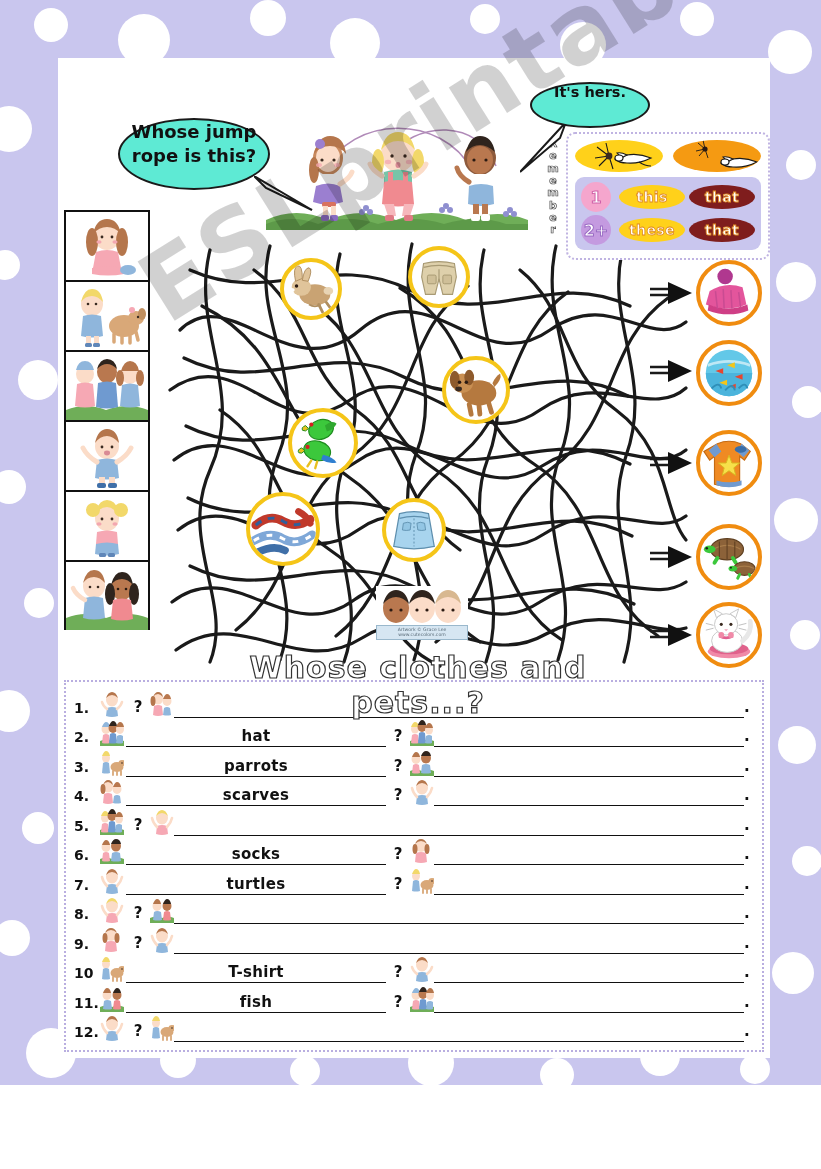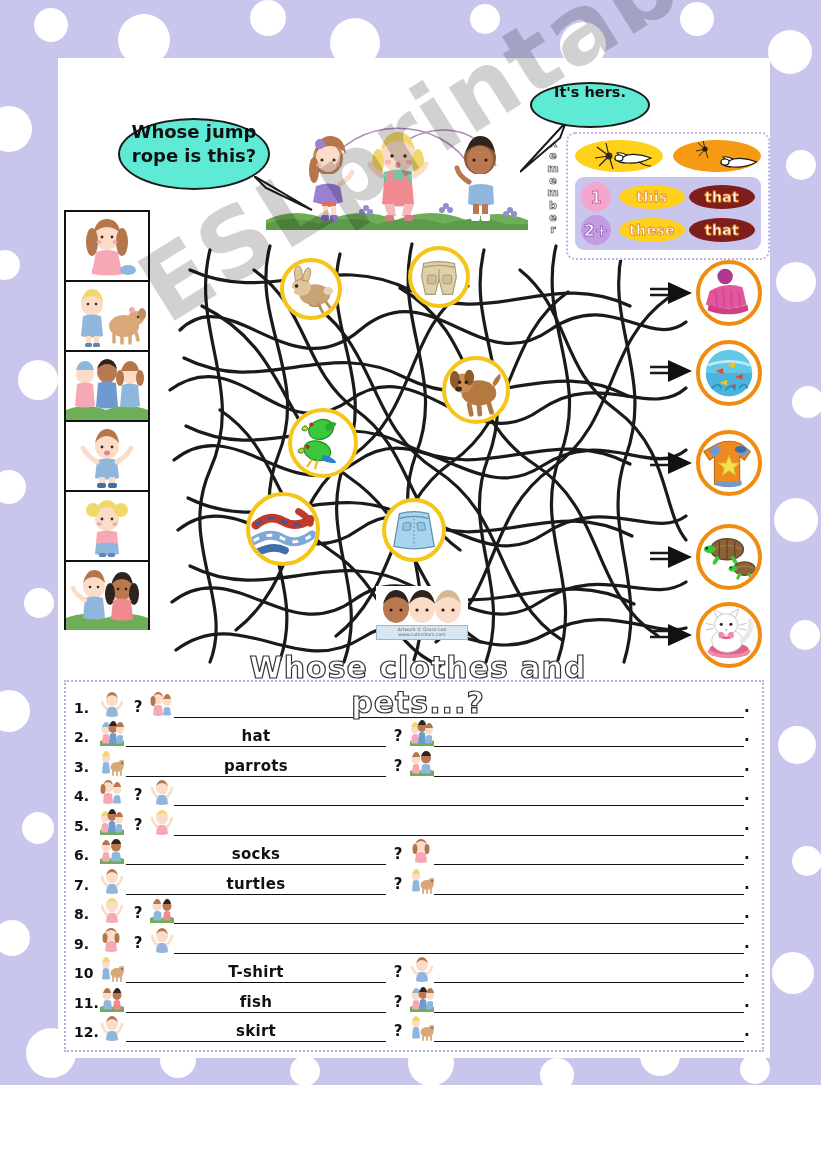--- a/index.html
+++ b/index.html
@@ -797,20 +797,21 @@
             <div class="ex-num">4.</div>
             <div class="ex-thumb"><svg viewBox="0 0 24 26" width="24" height="26">
                 <ellipse cx="8" cy="8" rx="5" ry="5.5" fill="#fbdcc8"></ellipse>
                 <path d="M3,6 q2,-5 5,-5 q4,0 5,5 q-3,-3 -5,-3 q-3,0 -5,3z" fill="#b5764c"></path>
                 <ellipse cx="3" cy="10" rx="2.5" ry="5" fill="#b5764c"></ellipse>
                 <path d="M4,15 q4,-2 8,0 l1,9 q-5,2 -10,0z" fill="#f6a8b4"></path>
                 <ellipse cx="17" cy="10" rx="4.5" ry="5" fill="#fbdcc8"></ellipse>
                 <path d="M13,8 q2,-5 4,-5 q3,0 4,5z" fill="#b9784f"></path>
                 <path d="M14,17 q3,-2 6,0 l1,7 q-4,1 -8,0z" fill="#8fb6dc"></path>
               </svg></div>
+            <div class="ex-blank">scarves</div>
             <div class="ex-q">?</div>
             <div class="ex-thumb2"><svg viewBox="0 0 24 26" width="24" height="26">
                 <ellipse cx="12" cy="9" rx="6" ry="6.5" fill="#fbdcc8"></ellipse>
                 <path d="M6,7 q2,-6 6,-6 q4,0 6,6 q-3,-3 -6,-3 q-3,0 -6,3z" fill="#b5764c"></path>
                 <path d="M7,17 q5,-2 10,0 l1,8 q-6,2 -12,0z" fill="#8fb6dc"></path>
                 <path d="M7,18 q-4,-4 -5,-9" stroke="#fbdcc8" stroke-width="2.6" fill="none" stroke-linecap="round"></path>
                 <path d="M17,18 q4,-4 5,-9" stroke="#fbdcc8" stroke-width="2.6" fill="none" stroke-linecap="round"></path>
               </svg></div>
             <div class="ex-answer"></div>
             <div class="ex-dot">.</div>
@@ -981,21 +982,20 @@
           </div>
           <div class="ex-row">
             <div class="ex-num">12.</div>
             <div class="ex-thumb"><svg viewBox="0 0 24 26" width="24" height="26">
                 <ellipse cx="12" cy="9" rx="6" ry="6.5" fill="#fbdcc8"></ellipse>
                 <path d="M6,7 q2,-6 6,-6 q4,0 6,6 q-3,-3 -6,-3 q-3,0 -6,3z" fill="#b5764c"></path>
                 <path d="M7,17 q5,-2 10,0 l1,8 q-6,2 -12,0z" fill="#8fb6dc"></path>
                 <path d="M7,18 q-4,-4 -5,-9" stroke="#fbdcc8" stroke-width="2.6" fill="none" stroke-linecap="round"></path>
                 <path d="M17,18 q4,-4 5,-9" stroke="#fbdcc8" stroke-width="2.6" fill="none" stroke-linecap="round"></path>
               </svg></div>
-            <div class="ex-blank">skirt</div>
             <div class="ex-q">?</div>
             <div class="ex-thumb2"><svg viewBox="0 0 24 26" width="24" height="26">
                 <ellipse cx="6" cy="8" rx="4" ry="4.5" fill="#fbdcc8"></ellipse>
                 <path d="M2,6 q2,-5 4,-5 q3,0 4,5z" fill="#f2d86a"></path>
                 <path d="M3,13 q3,-2 6,0 l1,10 q-4,1 -8,0z" fill="#8fb6dc"></path>
                 <ellipse cx="17" cy="17" rx="6.5" ry="5" fill="#d9a878"></ellipse>
                 <ellipse cx="22" cy="13" rx="3.5" ry="3" fill="#d9a878"></ellipse>
                 <circle cx="22" cy="13" r="0.8" fill="#3a2a20"></circle>
                 <path d="M13,21 l0,4 M17,22 l0,3 M21,21 l0,4" stroke="#d9a878" stroke-width="1.8" stroke-linecap="round"></path>
               </svg></div>

